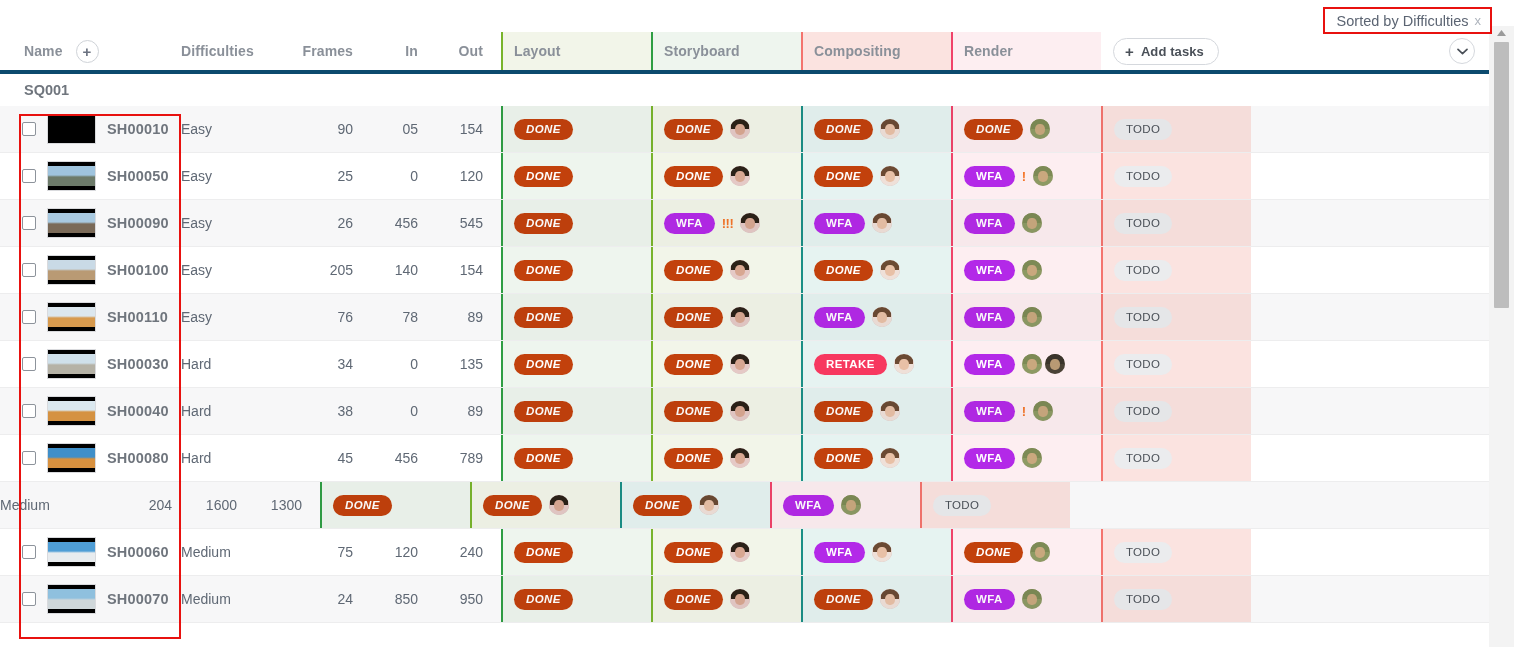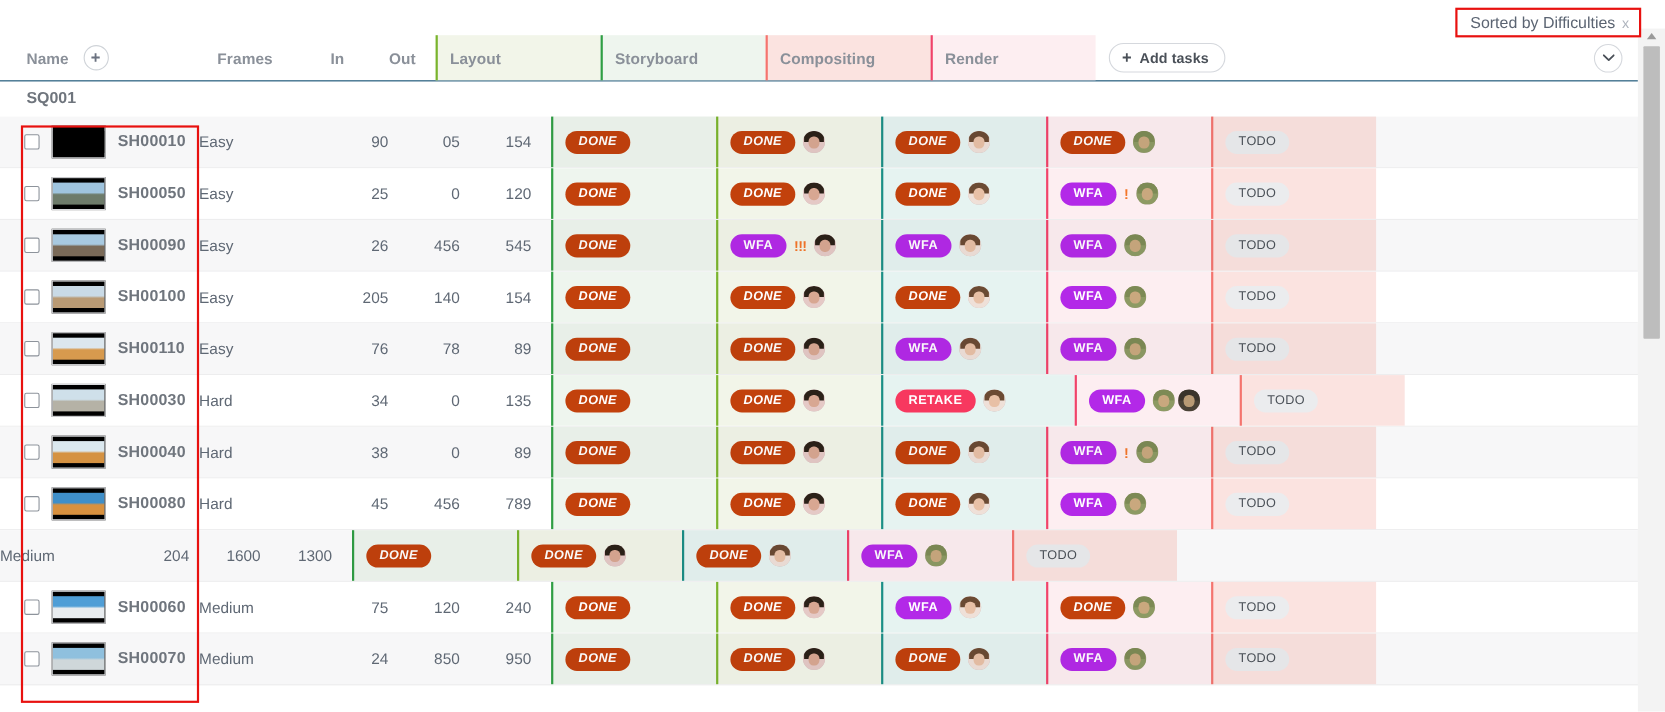--- a/index.html
+++ b/index.html
@@ -23,21 +23,21 @@
   .sorted-badge .lbl { font-size: 14.5px; color: #5b6472; white-space: nowrap; }
   .sorted-badge .xx  { font-size: 13px; color: #aeb4bd; cursor: pointer; }
 
   
   .grid { position: absolute; top: 0; left: 0; width: 1489px; height: 647px; }
 
   .hdr { position: relative; height: 74px; }
   .hdr-inner {
     position: absolute; left: 0; right: 0; bottom: 0;
     height: 42px; display: flex; align-items: stretch;
-    border-bottom: 1px solid #0c4a6e;
+    border-bottom: 4px solid #0c4a6e;
   }
   .hcell {
     display: flex; align-items: center;
     font-size: 14px; font-weight: bold; color: #8a9099;
     letter-spacing: .1px; position: relative;
   }
   .hcell.num { justify-content: flex-end; padding-right: 18px; }
   .hcell.lead { padding-left: 24px; }
   .hcell.task { padding-left: 11px; border-left: 2px solid var(--bc); background: var(--bg); }
 
@@ -133,20 +133,21 @@
   </div>
 
   <div class="grid">
 
     <div class="hdr">
       <div class="hdr-inner" id="hdr-inner">
           <div class="hcell lead" style="width: 181px;">
             <span>Name</span>
             <div class="plus-btn">+</div>
           </div>
+          <div class="hcell " style="width: 105px;">Difficulties</div>
           <div class="hcell num" style="width: 85px;">Frames</div>
           <div class="hcell num" style="width: 65px;">In</div>
           <div class="hcell num" style="width: 65px;">Out</div>
           <div class="hcell task" style="width: 150px; --bc: #79b42c; --bg: #f2f5e9;">
             <span>Layout</span>
           </div>
           <div class="hcell task" style="width: 150px; --bc: #2f9e44; --bg: #eef5ee;">
             <span>Storyboard</span>
           </div>
           <div class="hcell task" style="width: 150px; --bc: #f4746e; --bg: #fbe3e0;">
@@ -444,21 +445,21 @@
           <div class="cell task" style="width: 150px; --bc: #79b42c; --bg: #f2f5e9;">
             <span class="pill DONE">DONE</span>
             <span class="avs">
               <span class="av">
                 <span class="sk" style="background: rgb(229, 201, 198);"></span>
                 <span class="hr" style="background: rgb(43, 33, 24);"></span>
                 <span class="fc" style="background: rgb(216, 167, 146);"></span>
               </span>
             </span>
           </div>
-          <div class="cell task" style="width: 176px; --bc: #1b8f86; --bg: #e6f3f1;">
+          <div class="cell task" style="width: 150px; --bc: #1b8f86; --bg: #e6f3f1;">
             <span class="pill RETAKE">RETAKE</span>
             <span class="avs">
               <span class="av">
                 <span class="sk" style="background: rgb(239, 224, 216);"></span>
                 <span class="hr" style="background: rgb(107, 74, 51);"></span>
                 <span class="fc" style="background: rgb(232, 192, 166);"></span>
               </span>
             </span>
           </div>
           <div class="cell task" style="width: 150px; --bc: #f0436a; --bg: #fdeef1;">

